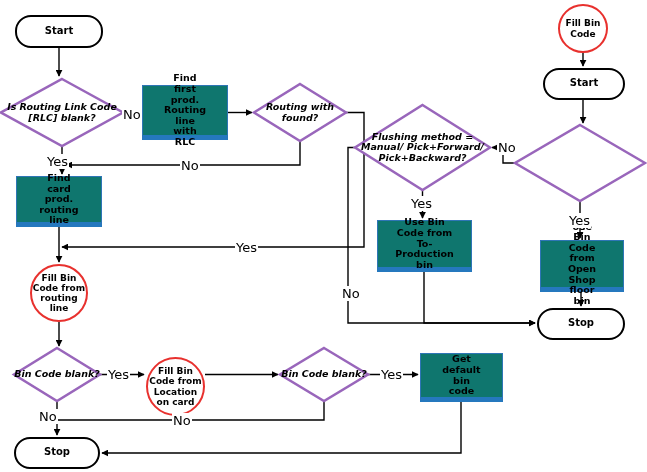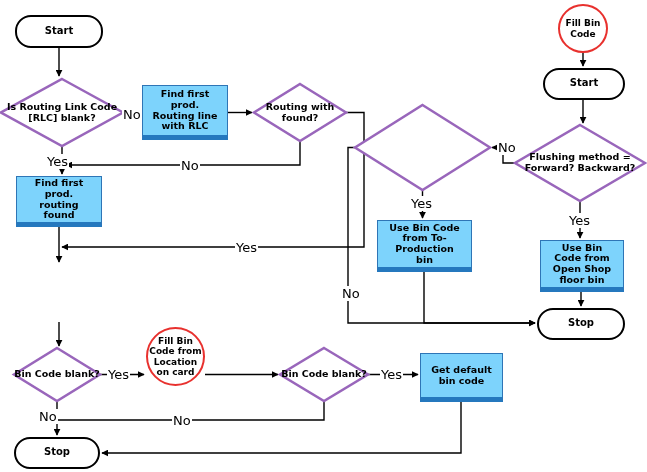--- a/index.html
+++ b/index.html
@@ -39,38 +39,38 @@
     border: 2px solid #000000;
     border-radius: 16px;
     background: #ffffff;
     font-size: 10px;
   }
   .term .lbl { position: relative; top: -1px; }
   
   .proc {
     border: 1.5px solid #2E75B6;
     border-bottom: 5px solid #2578BE;
-    background: #7dd3fc;
+    background: #0f766e;
     font-size: 9.5px;
-    padding: 2px 9px;
+    padding: 2px 21px;
   }
   
   .circ {
     border: 2.5px solid #E8312E;
     border-radius: 50%;
     background: #ffffff;
     font-size: 9px;
   }
   
   .diam {
     background: transparent;
     font-size: 9.5px;
     z-index: 4;
   }
-  .diam .lbl { position: relative; z-index: 5; }
+  .diam .lbl { position: relative; z-index: 5; font-style: italic; }
   svg.shapes {
     position: absolute;
     left: 0; top: 0;
     width: 647px;
     height: 472px;
     z-index: 2;
   }
   .edge-label {
     position: absolute;
     font-family: "DejaVu Sans", "Liberation Sans", sans-serif;
@@ -163,29 +163,32 @@
 
   <div class="node proc" style="left:142px;top:85px;width:86px;height:55px;">
     <span class="lbl">Find first prod. Routing line with RLC</span>
   </div>
 
   <div class="node diam" style="left:254px;top:84px;width:92px;height:57px;">
     <span class="lbl">Routing with found?</span>
   </div>
 
   <div class="node proc" style="left:16px;top:176px;width:86px;height:51px;">
-    <span class="lbl">Find first prod. routing found</span>
-  </div>
-
+    <span class="lbl">Find card prod. routing line</span>
+  </div>
+
+  <div class="node circ" style="left:30px;top:264px;width:58px;height:58px;">
+    <span class="lbl">Fill Bin Code from routing line</span>
+  </div>
 
   <div class="node diam" style="left:14px;top:348px;width:86px;height:53px;">
     <span class="lbl">Bin Code blank?</span>
   </div>
 
-  <div class="node circ" style="left:146px;top:327px;width:59px;height:59px;">
+  <div class="node circ" style="left:146px;top:357px;width:59px;height:59px;">
     <span class="lbl">Fill Bin Code from Location on card</span>
   </div>
 
   <div class="node diam" style="left:280px;top:348px;width:88px;height:53px;">
     <span class="lbl">Bin Code blank?</span>
   </div>
 
   <div class="node proc" style="left:420px;top:353px;width:83px;height:49px;">
     <span class="lbl">Get default bin code</span>
   </div>
@@ -195,24 +198,24 @@
   </div>
 
   <div class="node circ" style="left:558px;top:4px;width:50px;height:49px;align-items:center;">
     <span class="lbl">Fill Bin Code</span>
   </div>
 
   <div class="node term" style="left:543px;top:68px;width:82px;height:32px;">
     <span class="lbl">Start</span>
   </div>
 
-  <div class="node diam" style="left:515px;top:125px;width:130px;height:76px;">
-    <span class="lbl">Flushing method = Forward? Backward?</span>
-  </div>
-
+
+  <div class="node diam" style="left:355px;top:105px;width:135px;height:85px;">
+    <span class="lbl">Flushing method = Manual/ Pick+Forward/ Pick+Backward?</span>
+  </div>
 
   <div class="node proc" style="left:377px;top:220px;width:95px;height:52px;">
     <span class="lbl">Use Bin Code from To-Production bin</span>
   </div>
 
   <div class="node proc" style="left:540px;top:240px;width:84px;height:52px;align-items:center;">
     <span class="lbl">Use Bin Code from Open Shop floor bin</span>
   </div>
 
   <div class="node term" style="left:537px;top:308px;width:88px;height:32px;">

